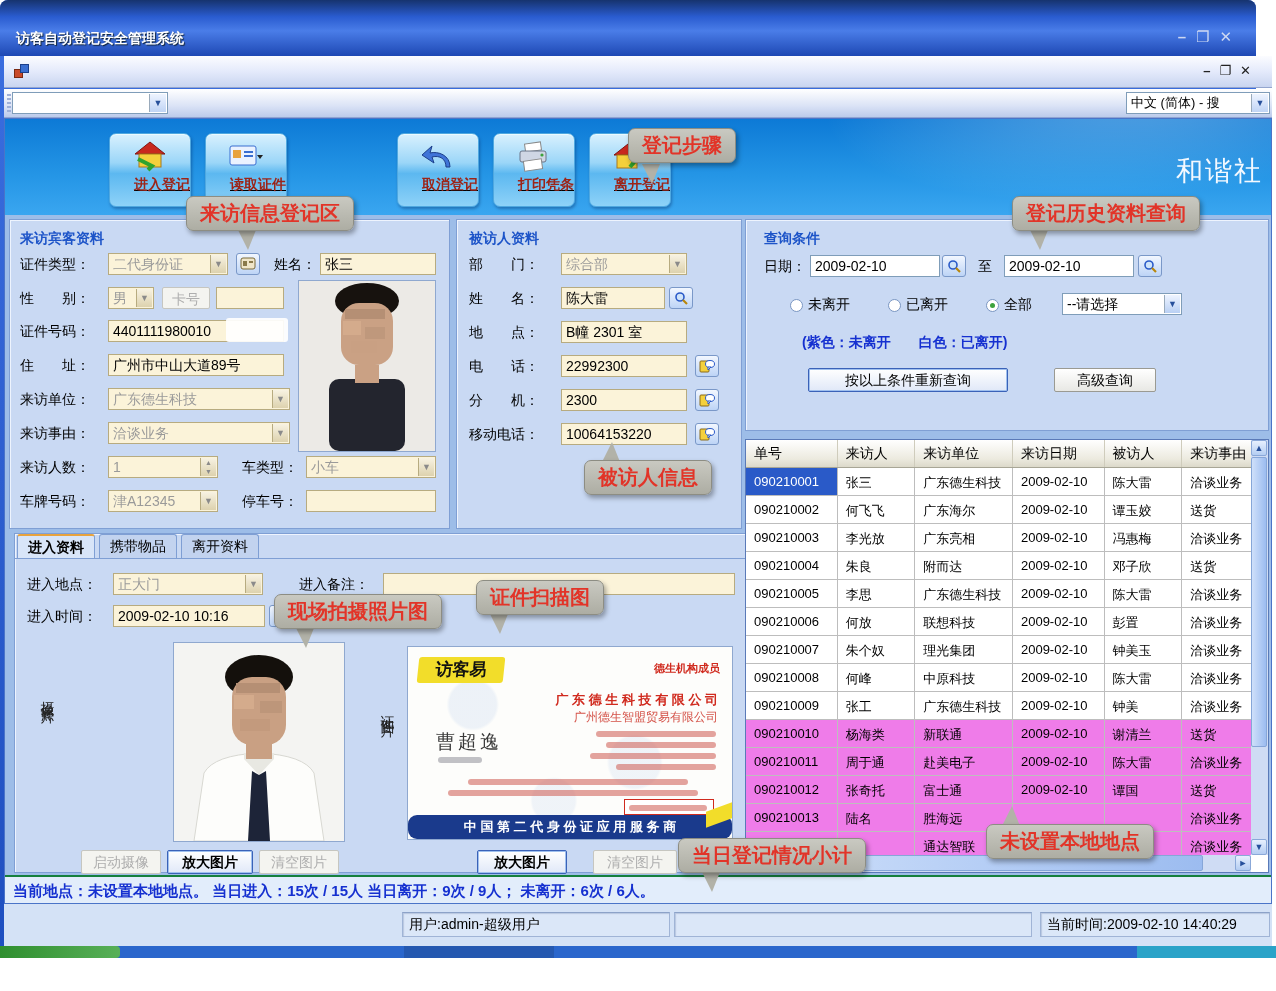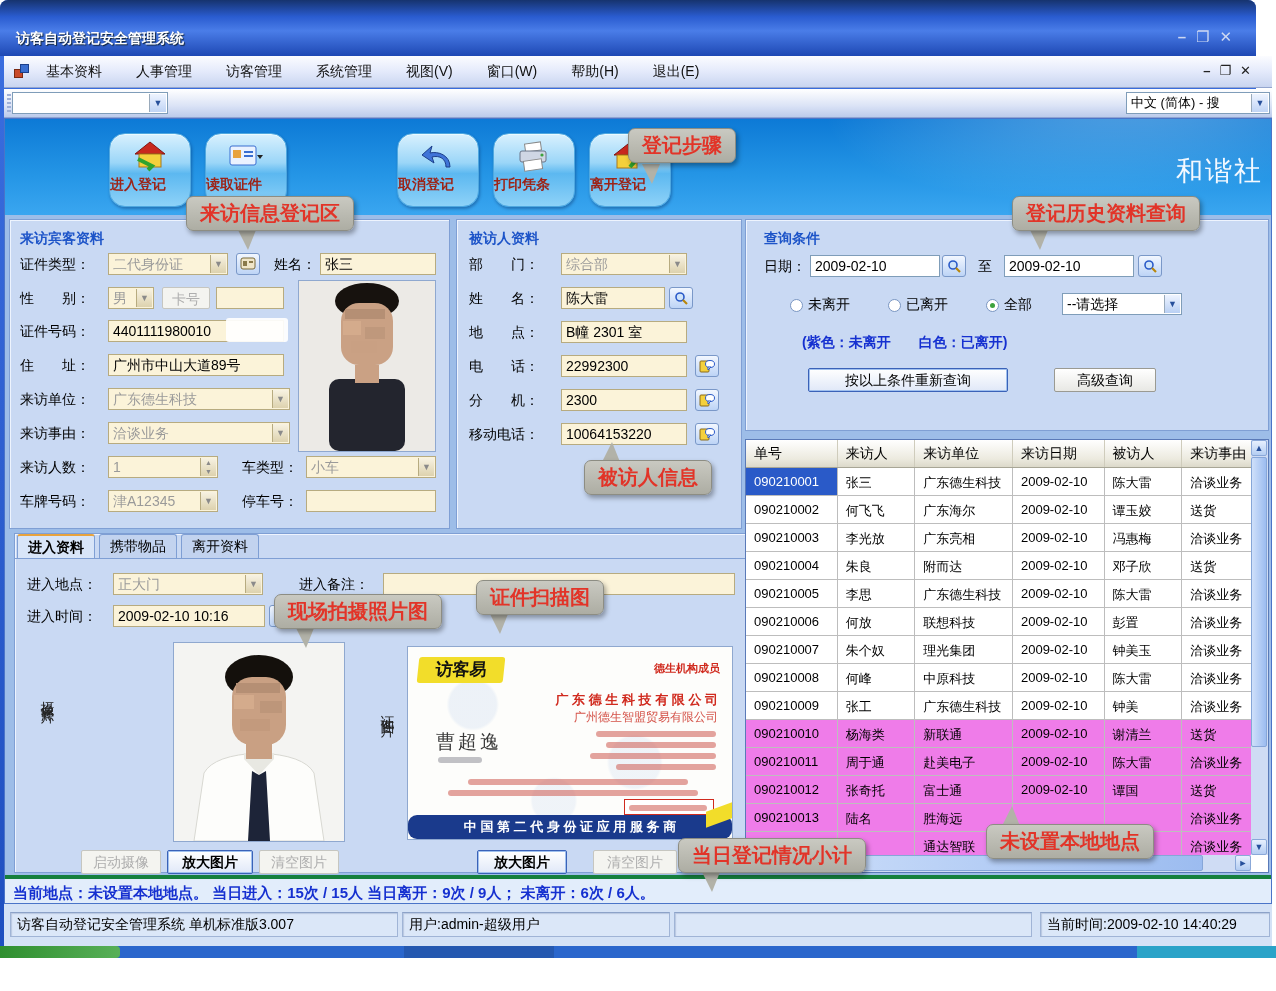--- a/index.html
+++ b/index.html
@@ -39,24 +39,24 @@
 
   
   .client { position:absolute; left:4px; top:118px; width:1268px; height:786px; background:#9dbde8; border:1px solid #4a74c8; }
   .bluebar { position:absolute; left:0; top:0; width:1266px; height:96px;
     background:linear-gradient(180deg,#0d7ad6 0%,#2596e6 60%,#3aa6f0 100%); overflow:hidden; }
   .wave { position:absolute; right:-60px; top:-40px; width:560px; height:150px;
     background:radial-gradient(ellipse at 70% 10%,rgba(255,255,255,.35),rgba(255,255,255,0) 60%); transform:rotate(-6deg); }
   .brand { position:absolute; right:8px; top:34px; color:#f4f9ff; font-size:27px; letter-spacing:2px; }
 
   
-  .bigbtn { position:absolute; top:14px; width:82px; height:74px; border-radius:16px;
+  .bigbtn { position:absolute; top:14px; width:82px; height:74px; border-radius:7px;
     border:1px solid #4fa8e0; box-shadow:inset 0 1px 0 #eafaff, 1px 2px 3px rgba(0,30,80,.35);
     background:linear-gradient(180deg,#d9f1fe 0%,#9bd6f8 40%,#5cb8f0 55%,#8ed2f8 100%);
-    text-align:left; cursor:pointer; }
+    text-align:right; cursor:pointer;text-decoration:underline; }
   .bigbtn .ic { display:block; margin:7px auto 2px auto; width:36px; height:32px; }
   .bigbtn .bl { color:#9c2418; font-size:14px; font-weight:bold; }
 
   
   .panel { position:absolute; background:#c9d9f3; border:1px solid #7f9fd4; box-shadow:inset 1px 1px 0 #eef4fe; }
   .ptitle { position:absolute; color:#1d54c8; font-size:14px; font-weight:bold; }
   .lbl { position:absolute; font-size:14px; color:#000; white-space:nowrap; }
   .fld { position:absolute; background:#fbf3d9; border:1px solid #b7ab80; height:22px; line-height:20px; font-size:14px; padding:0 4px; overflow:hidden; white-space:nowrap; }
   .fld.dis { color:#9a9a9a; }
   .fld.wh { background:#fff; border:1px solid #7f9db9; }
@@ -116,21 +116,21 @@
   .card-face { position:absolute; inset:0; background:
       radial-gradient(circle at 20% 30%, rgba(120,160,220,.12) 0 8%, transparent 9%),
       radial-gradient(circle at 70% 60%, rgba(120,160,220,.10) 0 10%, transparent 11%),
       radial-gradient(circle at 45% 80%, rgba(120,160,220,.10) 0 9%, transparent 10%),
       #fdfdfb; overflow:hidden; }
   .blurbar { position:absolute; height:6px; border-radius:3px; background:rgba(205,90,80,.55); }
   .blurbar.gray { background:rgba(120,120,130,.45); }
 
   
   .summary { position:absolute; left:0; top:756px; width:1266px; height:28px; background:#e2edfb;
-    border-top:4px solid #15803d; color:#1530d0; font-size:15px; font-weight:bold; line-height:27px; padding-left:8px; }
+    border-top:2px solid #15803d; color:#1530d0; font-size:15px; font-weight:bold; line-height:27px; padding-left:8px; }
   .statusbar { position:absolute; left:4px; top:904px; width:1268px; height:42px; background:#d4e2f6; }
   .seg { position:absolute; top:8px; height:25px; border:1px solid #a0b4d6; border-top-color:#8ca2c8; background:#dbe7f8;
     box-shadow:inset 1px 1px 1px rgba(120,140,180,.35); font-size:14px; line-height:23px; padding:0 6px; color:#000; white-space:nowrap; overflow:hidden; }
 
   .taskbar { position:absolute; left:0; top:946px; width:1276px; height:12px; background:#2a66cc; }
   .taskbar .start { position:absolute; left:0; top:0; width:120px; height:12px; background:linear-gradient(90deg,#2f8f2f,#58b058); border-radius:0 4px 4px 0; }
   .taskbar .seg2 { position:absolute; left:404px; top:0; width:150px; height:12px; background:#2458b0; }
   .taskbar .tray { position:absolute; left:1137px; top:0; width:139px; height:12px; background:#2aa3c8; }
 </style>
 </head>
@@ -143,30 +143,20 @@
       <div class="title-text">访客自动登记安全管理系统</div>
       <div class="win-ctrls">
         <span>–</span><span>❐</span><span>✕</span>
       </div>
     </div>
 
     <div class="menubar">
       <div class="menu-icon">
         <i style="left:0;top:5px;width:9px;height:9px;background:#c94a2a;border:1px solid #7a2a12;"></i>
         <i style="left:6px;top:0;width:9px;height:9px;background:#3a6ed0;border:1px solid #1c3f8a;"></i>
-      </div>
-      <div class="menu-items">
-        <span>基本资料</span>
-        <span>人事管理</span>
-        <span>访客管理</span>
-        <span>系统管理</span>
-        <span>视图(V)</span>
-        <span>窗口(W)</span>
-        <span>帮助(H)</span>
-        <span>退出(E)</span>
       </div>
       <div class="mdi-ctrls">
         <span>–</span><span>❐</span><span>✕</span>
       </div>
     </div>
 
     <div class="toolstrip">
       <div class="grip"></div>
       <div class="combo strip-combo" style="left:8px;">
         <span></span><span class="arr">▼</span>
@@ -579,21 +569,20 @@
           <div class="sbtn" style="left:0;top:0;width:16px;height:16px;line-height:15px;">◄</div>
           <div class="sthumb" style="left:17px;top:0;width:440px;height:16px;"></div>
           <div class="sbtn" style="right:0;top:0;width:16px;height:16px;line-height:15px;">►</div>
         </div>
       </div>
 
       <div class="summary">当前地点：未设置本地地点。  当日进入：15次 / 15人   当日离开：9次 / 9人；   未离开：6次 / 6人。</div>
     </div>
 
     <div class="statusbar">
-      <div class="seg" style="left:6px;width:388px;">访客自动登记安全管理系统 单机标准版3.007</div>
       <div class="seg" style="left:398px;width:268px;">用户:admin-超级用户</div>
       <div class="seg" style="left:670px;width:358px;"></div>
       <div class="seg" style="left:1036px;width:230px;">当前时间:2009-02-10 14:40:29</div>
     </div>
   </div>
 
   <div class="co" style="left:628px;top:128px;">登记步骤</div>
   <div class="tail down" style="left:642px;top:164px;"></div>
 
   <div class="co" style="left:186px;top:196px;">来访信息登记区</div>

